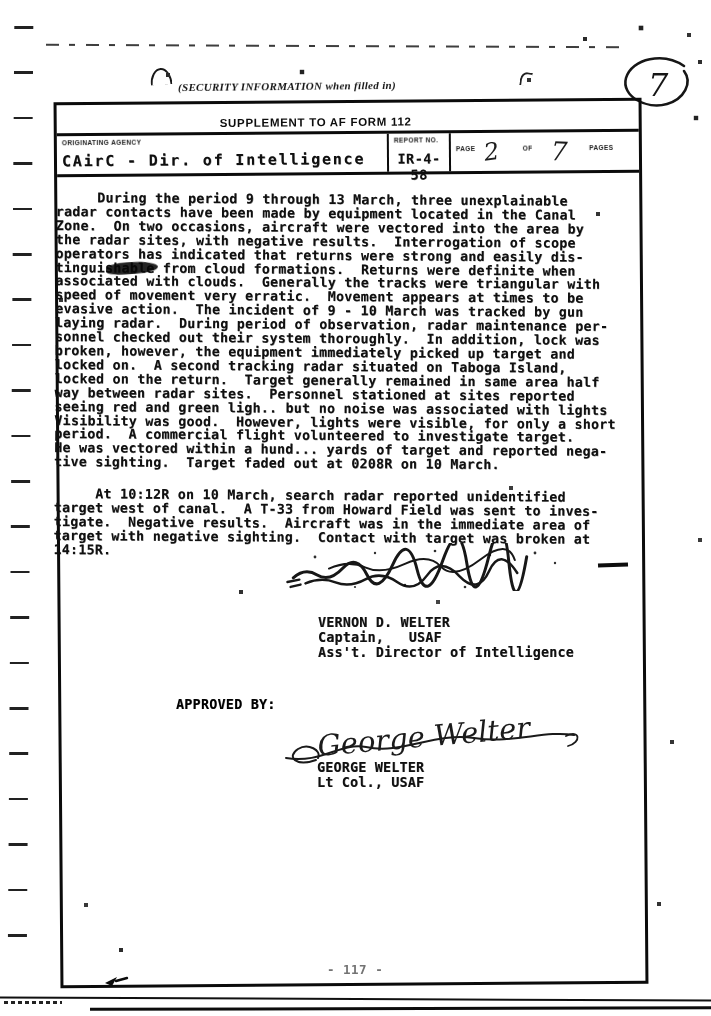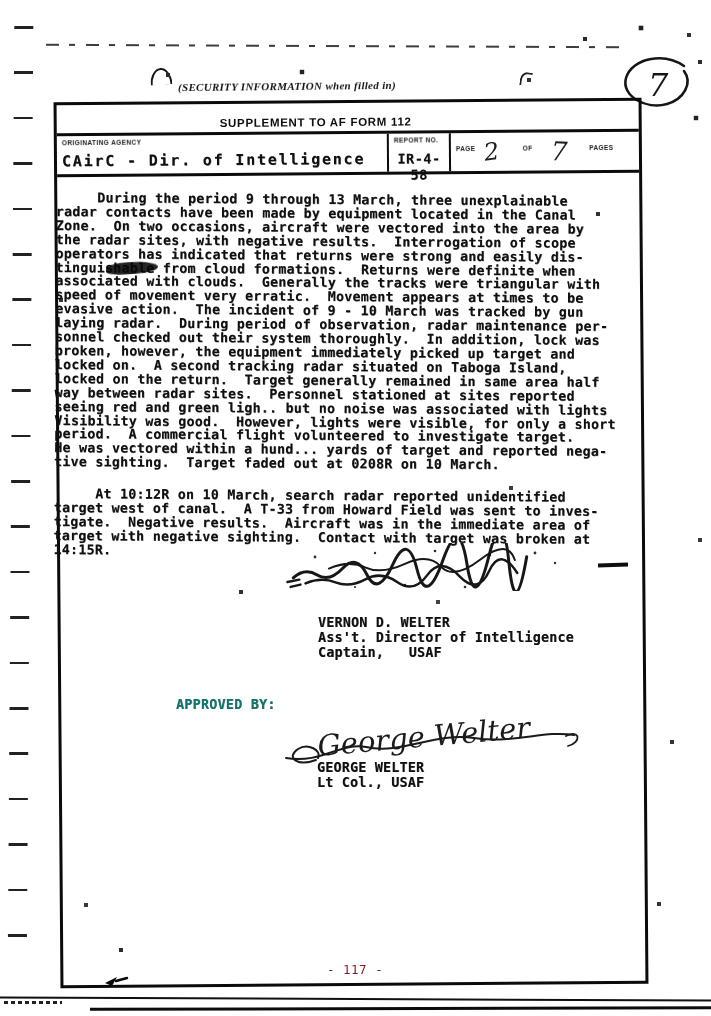--- a/index.html
+++ b/index.html
@@ -103,27 +103,27 @@
   .dash-mark { position:absolute; left:598px; top:563px; width:30px; height:3.5px; background:#0e0e0e; transform:rotate(-2deg); }
   .typed-block div {
     font-weight:bold; font-size:13.3px; line-height:15.2px; letter-spacing:.25px;
     white-space:pre; color:#101010; text-shadow:.4px .4px .6px rgba(20,20,20,.5);
   }
   .typed-block { position:absolute; }
   .sig1 { left:318px; top:615px; }
   .sig2 { left:317px; top:760px; }
   .approved-by {
     position:absolute; left:176px; top:697px; font-weight:bold; font-size:13.3px;
-    letter-spacing:.3px; white-space:pre; color:#0f766e;
+    letter-spacing:.3px; white-space:pre; color:#000000;
     text-shadow:.4px .4px .6px rgba(20,20,20,.5);
   }
   .signature { position:absolute; left:282px; top:700px; }
   .page-number {
-    position:absolute; left:327px; top:962px; font-weight:normal; font-size:12.5px;
-    letter-spacing:.5px; color:#7f1d1d; white-space:pre;
+    position:absolute; left:327px; top:962px; font-weight:bold; font-size:12.5px;
+    letter-spacing:.5px; color:#737373; white-space:pre;
   }
   .arrow-mark { position:absolute; left:104px; top:973px; }
   .bottom-line  { position:absolute; left:0; top:998px; width:711px; height:2px; background:#101010; transform:rotate(.25deg); }
   .bottom-line2 { position:absolute; left:90px; top:1007px; width:621px; height:2.5px; background:#0c0c0c; transform:rotate(-.15deg); }
   .bottom-smudge {
     position:absolute; left:4px; top:1001px; width:58px; height:3px;
     background:repeating-linear-gradient(90deg,#222 0 4px, transparent 4px 7px);
   }
 </style>
 </head>
@@ -215,22 +215,22 @@
         <circle cx="120" cy="42" r="1.2"></circle>
       <circle cx="180" cy="44" r="1.3"></circle>
         <circle cx="70" cy="44" r="1.1"></circle>
         <circle cx="270" cy="20" r="1.2"></circle>
     </g>
   </svg>
   <div class="dash-mark"></div>
 
   <div class="typed-block sig1">
     <div>VERNON D. WELTER</div>
+    <div>Captain,   USAF</div>
     <div>Ass't. Director of Intelligence</div>
-    <div>Captain,   USAF</div>
   </div>
 
   <div class="approved-by">APPROVED BY:</div>
 
   <svg class="signature" width="302" height="72" viewBox="0 0 302 72">
     <g fill="none" stroke="#1a1a1a" stroke-linecap="round">
       <path stroke-width="2" d="M4,58 C40,64 58,42 84,47 C120,55 152,32 192,38 C232,44 262,30 292,35"></path>
       <path stroke-width="2" d="M34,60 C14,67 4,57 16,49 C26,43 40,50 36,58"></path>
       <path stroke-width="1.8" d="M284,36 C298,29 300,42 286,46"></path>
     </g>

